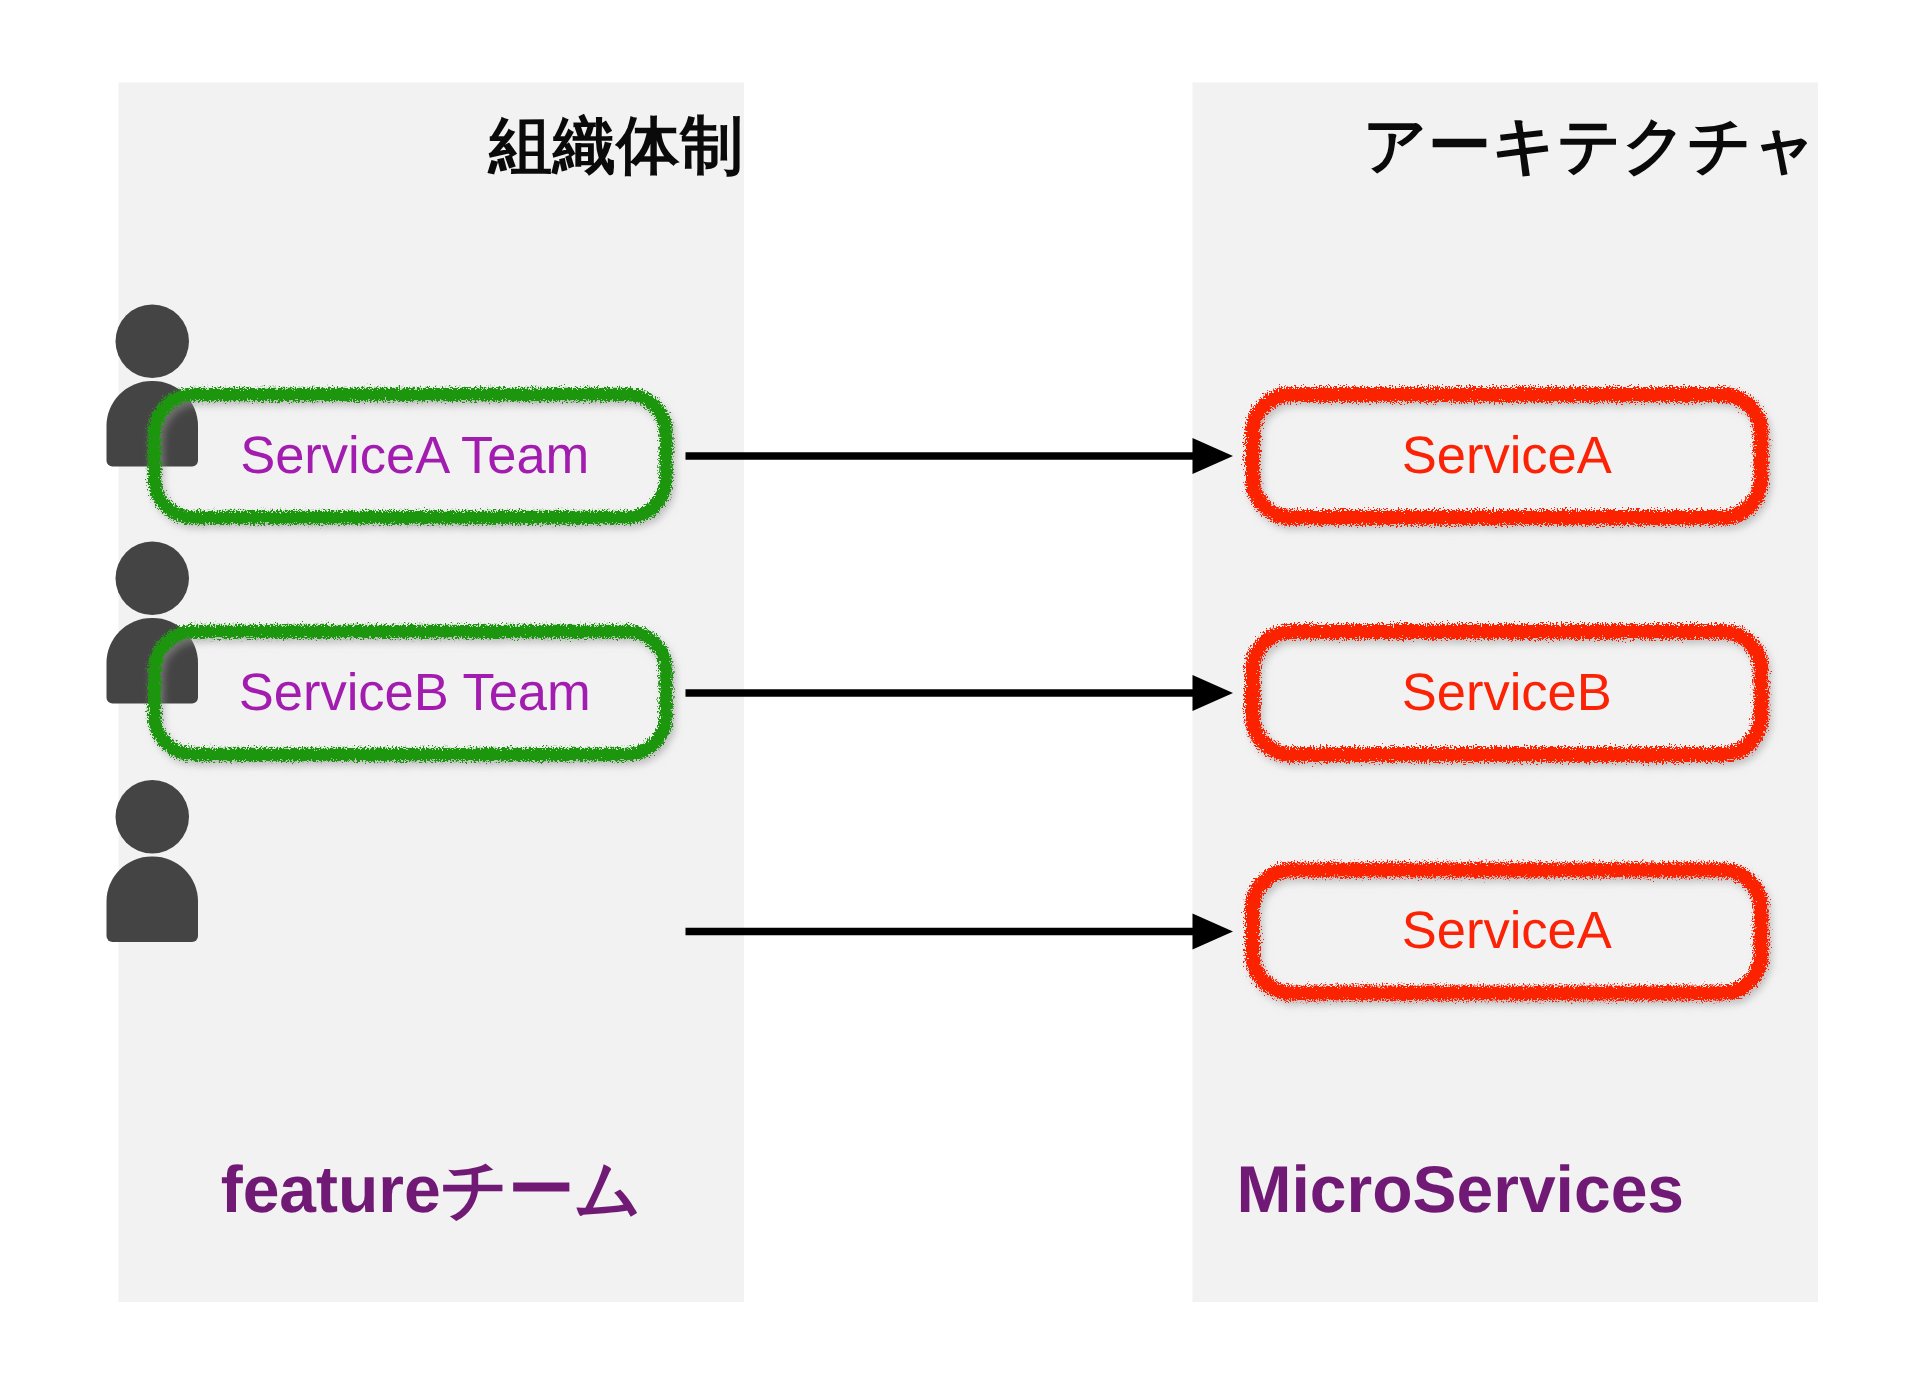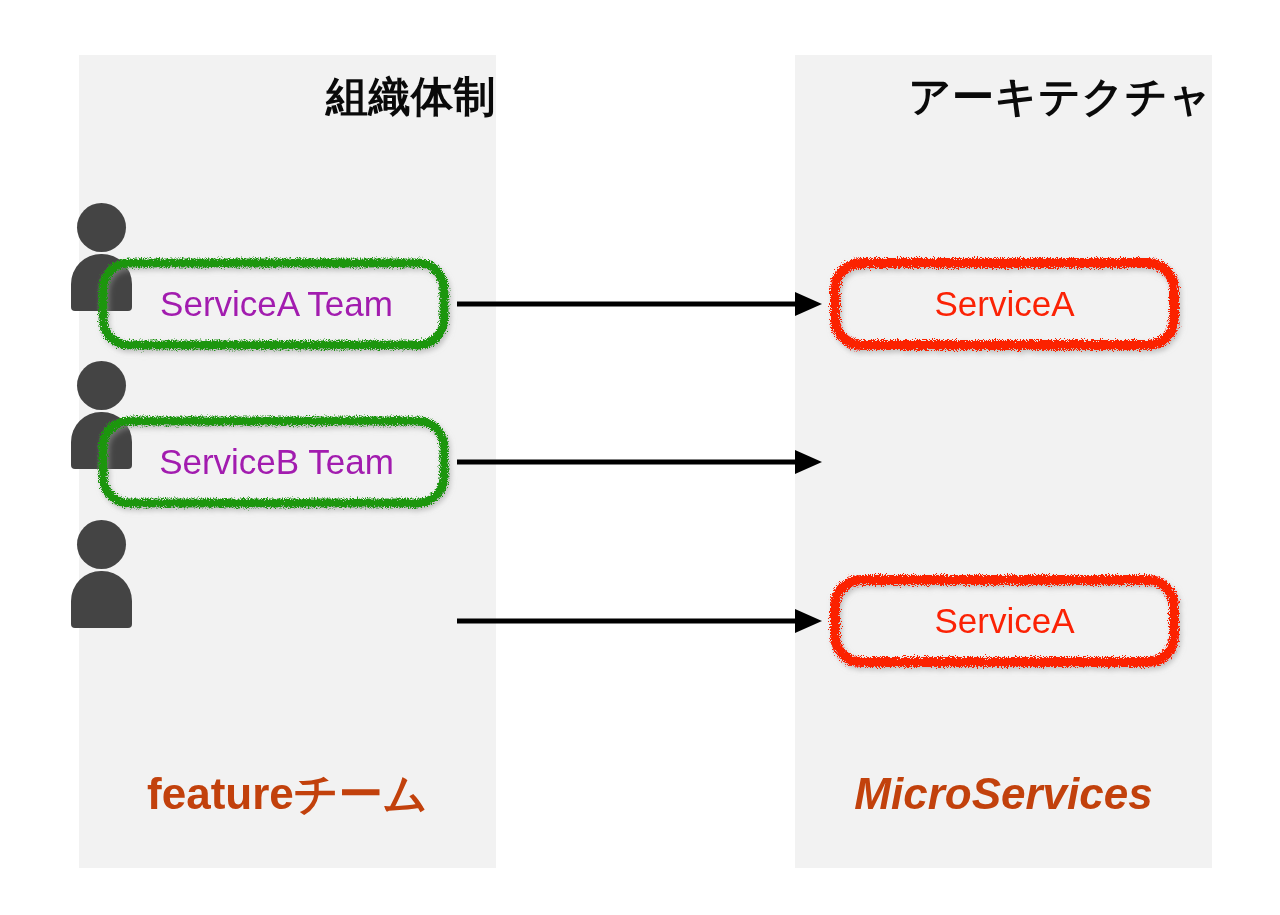--- a/index.html
+++ b/index.html
@@ -46,26 +46,26 @@
   #title-left  { left: 79px; }
   #title-right { left: 795px; }
 
   .panel-footer {
     position: absolute;
     top: 770px;
     width: 417px;
     text-align: center;
     font-size: 44px;
     font-weight: bold;
-    color: #c2410c;
+    color: #701a75;
     line-height: 1.1;
     white-space: nowrap;
   }
   #footer-left  { left: 79px; }
-  #footer-right { left: 795px; font-style: italic; }
+  #footer-right { left: 765px; }
 
   
   .row { position: absolute; left: 0; width: 1280px; height: 170px; }
   #row-0 { top: 198px; }
   #row-1 { top: 356px; text-align: right; }
   #row-2 { top: 515px; }
 
   
   .person {
     position: absolute;
@@ -217,20 +217,38 @@
         <rect x="7" y="7" width="341" height="82" rx="26" ry="26" fill="none" stroke="#1e9611" stroke-width="7" filter="url(#rough-g1)" opacity="0.9"></rect>
       </svg>
       <div class="box-label">ServiceB Team</div>
     </div>
 
     <svg class="arrow" viewBox="0 0 370 28">
       <line x1="2" y1="14" x2="345" y2="14" stroke="#000000" stroke-width="5"></line>
       <polygon points="340,2 367,14 340,26" fill="#000000"></polygon>
     </svg>
 
+    <div class="sketch-box service-box">
+      <svg viewBox="0 0 355 96">
+        <defs>
+          <filter id="rough-r1" x="-20%" y="-20%" width="140%" height="140%">
+            <feTurbulence type="fractalNoise" baseFrequency="0.92" numOctaves="4" seed="41" result="n"></feTurbulence>
+            <feDisplacementMap in="SourceGraphic" in2="n" scale="8" xChannelSelector="R" yChannelSelector="G"></feDisplacementMap>
+          </filter>
+          <filter id="sh-r1" x="-20%" y="-20%" width="140%" height="150%">
+            <feDropShadow dx="2" dy="3" stdDeviation="2.5" flood-color="#999" flood-opacity="0.55"></feDropShadow>
+          </filter>
+        </defs>
+        <g filter="url(#sh-r1)">
+          <rect x="8" y="7" width="339" height="82" rx="26" ry="26" fill="none" stroke="#fb2205" stroke-width="10" filter="url(#rough-r1)"></rect>
+        </g>
+        <rect x="8" y="7" width="339" height="82" rx="26" ry="26" fill="none" stroke="#fb2205" stroke-width="8" filter="url(#rough-r1)" opacity="0.9"></rect>
+      </svg>
+      <div class="box-label">ServiceB</div>
+    </div>
   </div>
 
   <div class="row" id="row-2">
 
     <div class="person">
       <div class="head"></div>
       <div class="body"></div>
     </div>
 
 

